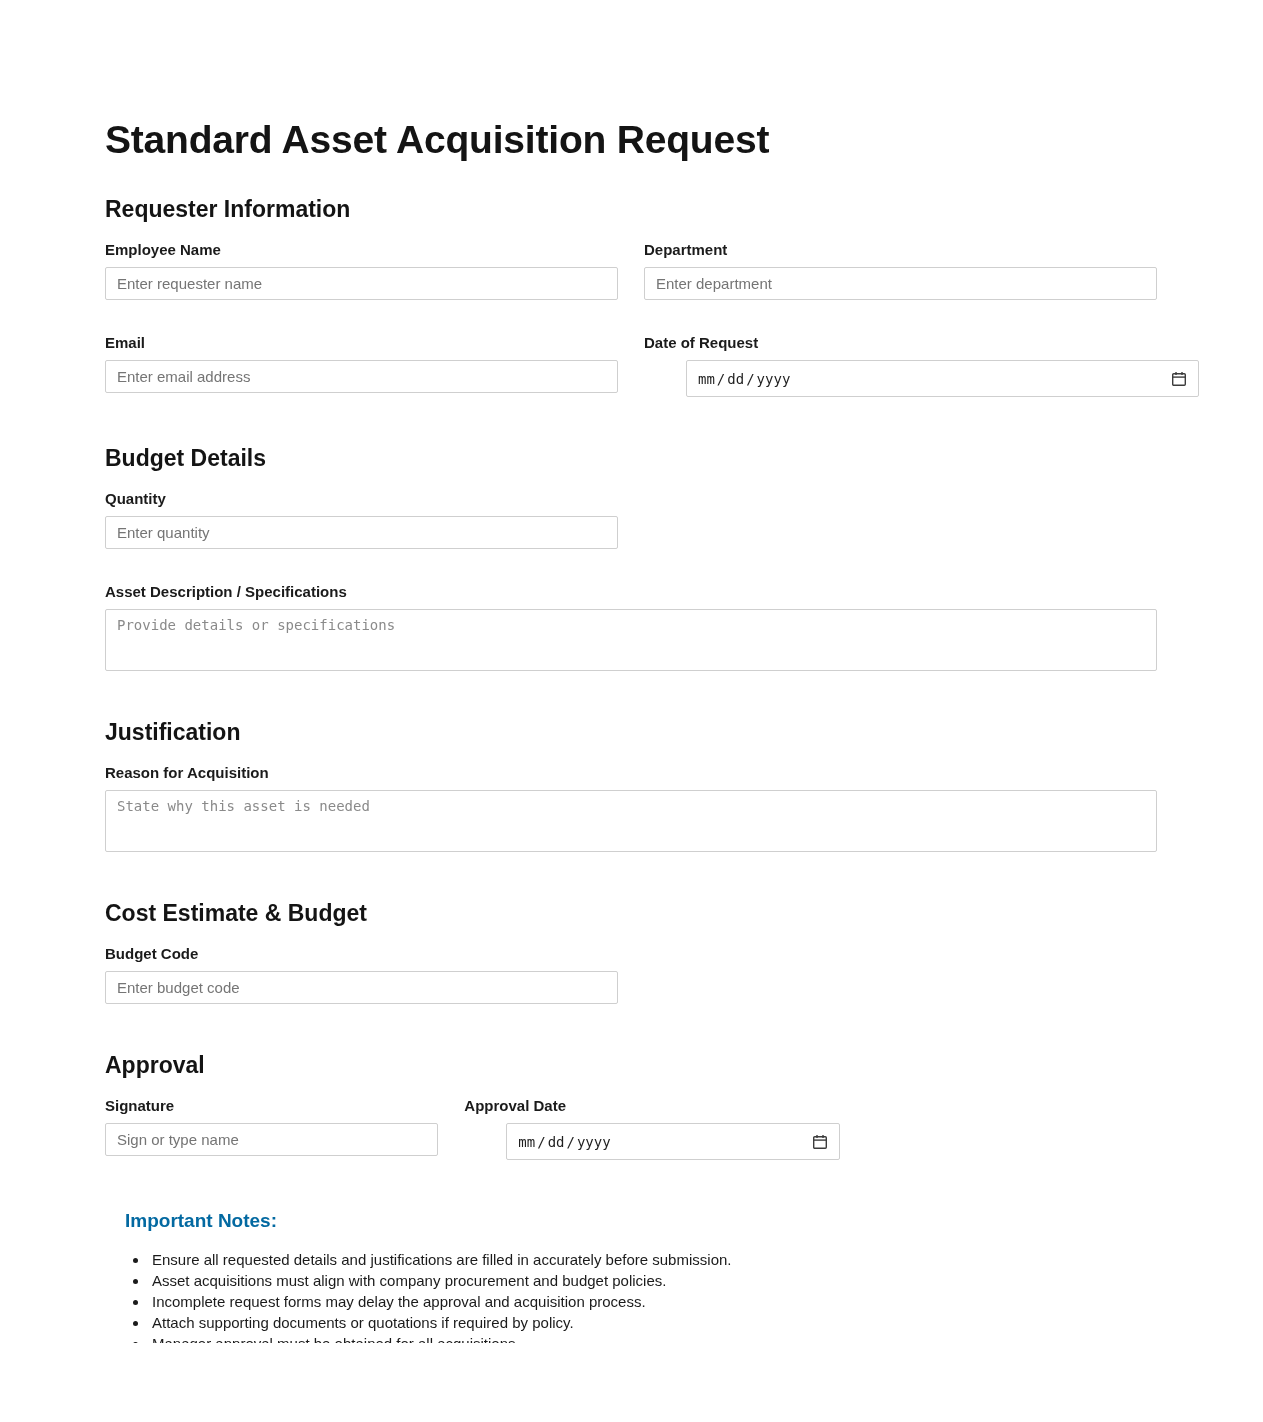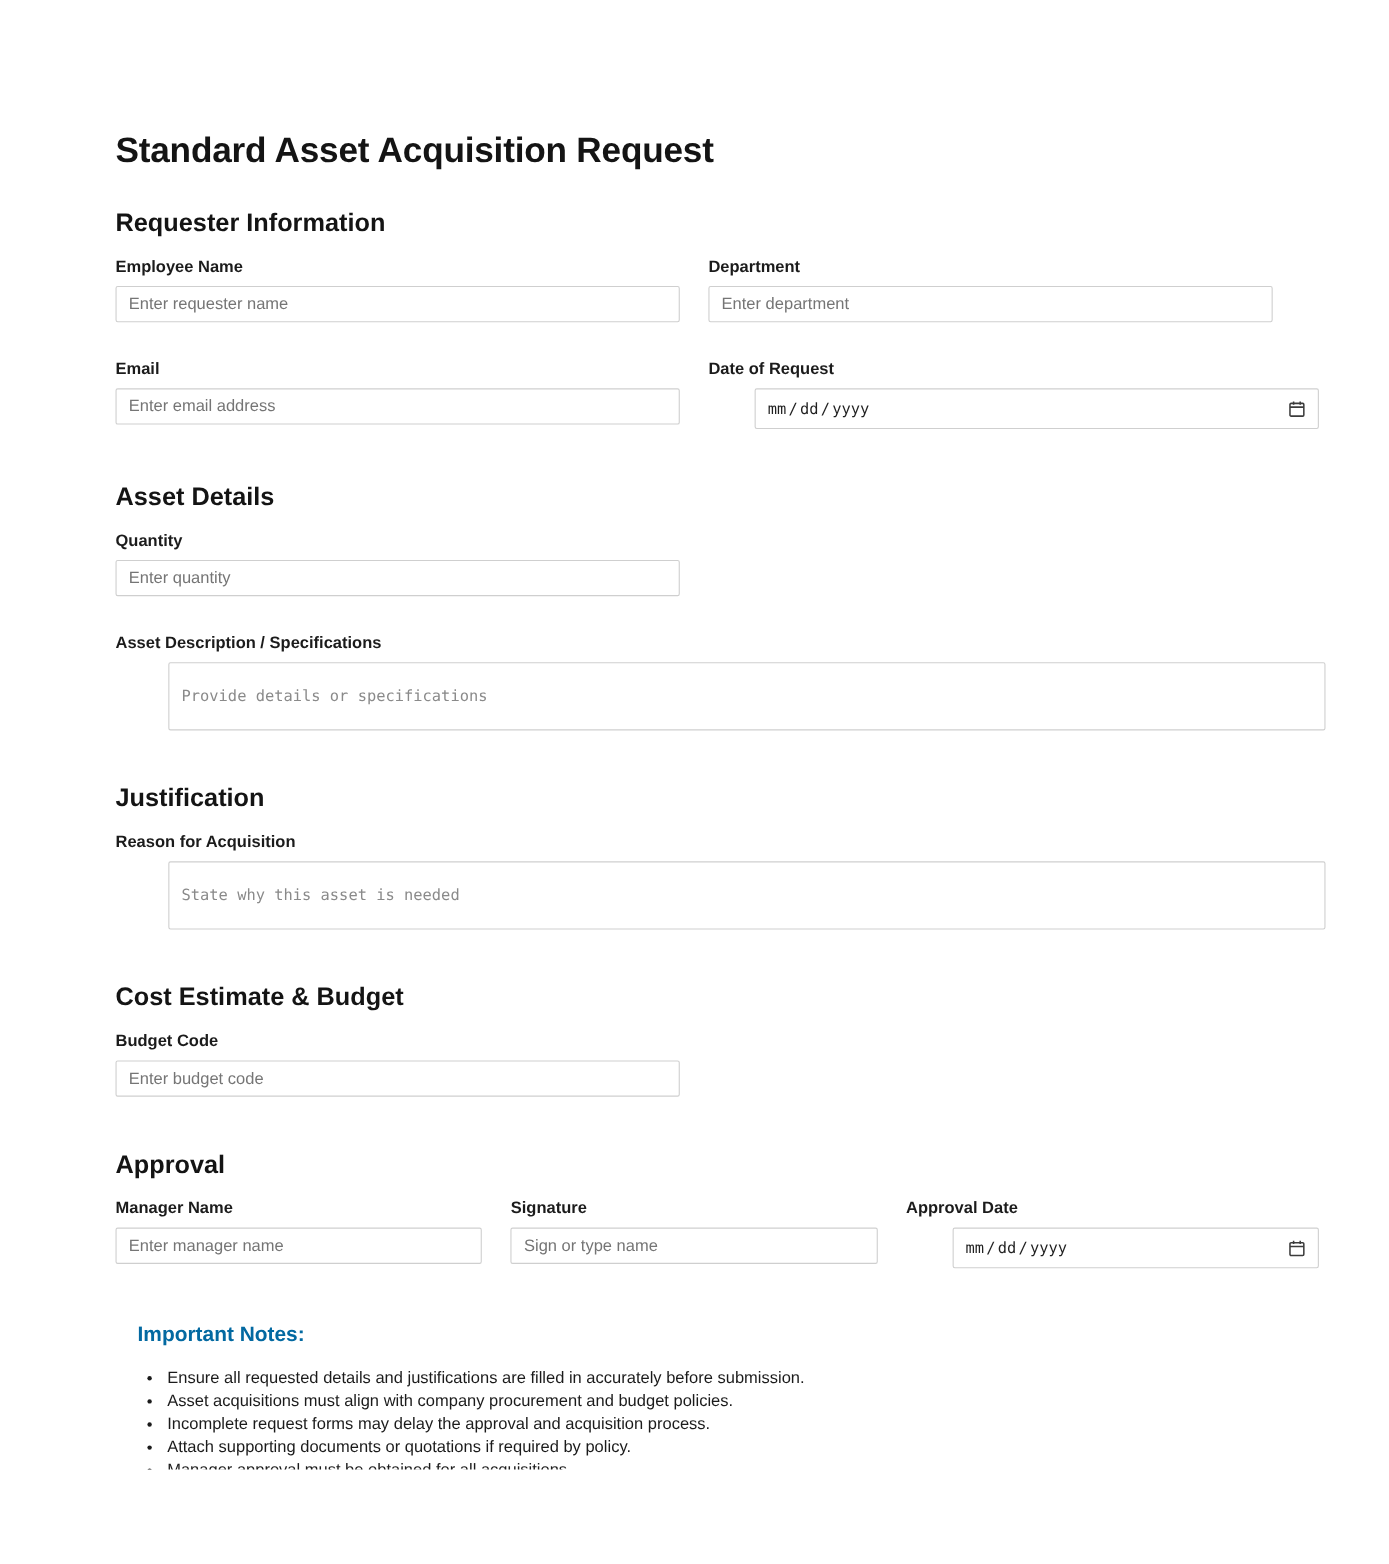--- a/index.html
+++ b/index.html
@@ -10,21 +10,21 @@
     font-family: "Liberation Sans", sans-serif;
     color: #1b1b1b;
     overflow-x: hidden;
   }
   .container {
     width: 1052px;
     margin-left: 105px;
     padding-top: 118px;
   }
   h1.page-title {
-    font-size: 32px;
+    font-size: 39px;
     font-weight: 700;
     color: #141414;
     letter-spacing: -0.2px;
   }
   h2.section-heading {
     font-size: 23px;
     font-weight: 700;
     color: #141414;
     margin-top: 48px;
     margin-bottom: 18px;
@@ -64,27 +64,26 @@
     outline: none;
   }
   input.text-input::placeholder { color: #757575; opacity: 1; }
   textarea.area-input {
     display: block;
     width: 100%;
     height: 62px;
     border: 1px solid #cfcfcf;
     border-radius: 2px;
     background: #ffffff;
-    padding: 22px 11px;
+    padding: 7px 11px;
     font-family: "DejaVu Sans Mono", monospace;
     font-size: 14px;
     color: #1b1b1b;
     resize: none;
     outline: none;
-    margin-left: 48px;
   }
   textarea.area-input::placeholder { color: #8a8a8a; opacity: 1; }
   .date-input {
     display: flex;
     align-items: center;
     justify-content: space-between;
     width: 100%;
     height: 37px;
     border: 1px solid #cfcfcf;
     border-radius: 2px;
@@ -151,21 +150,21 @@
               <rect x="1.7" y="2.7" width="12.6" height="11.6" rx="1" fill="none" stroke="#3c3c3c" stroke-width="1.4"></rect>
               <line x1="1.7" y1="6.1" x2="14.3" y2="6.1" stroke="#3c3c3c" stroke-width="1.4"></line>
               <line x1="5" y1="1" x2="5" y2="4" stroke="#3c3c3c" stroke-width="1.4"></line>
               <line x1="11" y1="1" x2="11" y2="4" stroke="#3c3c3c" stroke-width="1.4"></line>
             </svg>
         </span>
       </div>
     </div>
   </div>
 
-  <h2 class="section-heading">Asset Details</h2>
+  <h2 class="section-heading">Budget Details</h2>
   <div class="grid2">
     <div class="field">
       <label class="field-label">Quantity</label>
       <input class="text-input" type="text" placeholder="Enter quantity" style="">
     </div>
     <div class="field full">
       <label class="field-label">Asset Description / Specifications</label>
       <textarea class="area-input" placeholder="Provide details or specifications" style=""></textarea>
     </div>
   </div>
@@ -181,24 +180,20 @@
   <h2 class="section-heading">Cost Estimate &amp; Budget</h2>
   <div class="grid2">
     <div class="field">
       <label class="field-label">Budget Code</label>
       <input class="text-input" type="text" placeholder="Enter budget code" style="">
     </div>
   </div>
 
   <h2 class="section-heading">Approval</h2>
   <div class="grid3">
-    <div class="field">
-      <label class="field-label">Manager Name</label>
-      <input class="text-input" type="text" placeholder="Enter manager name" style="">
-    </div>
     <div class="field">
       <label class="field-label">Signature</label>
       <input class="text-input" type="text" placeholder="Sign or type name" style="">
     </div>
     <div class="field">
       <label class="field-label">Approval Date</label>
       <div class="date-input">
         <span class="date-text"><span>mm</span><span class="sep">/</span><span>dd</span><span class="sep">/</span><span>yyyy</span></span>
         <span class="cal-icon">
           <svg width="16" height="16" viewBox="0 0 16 16">

